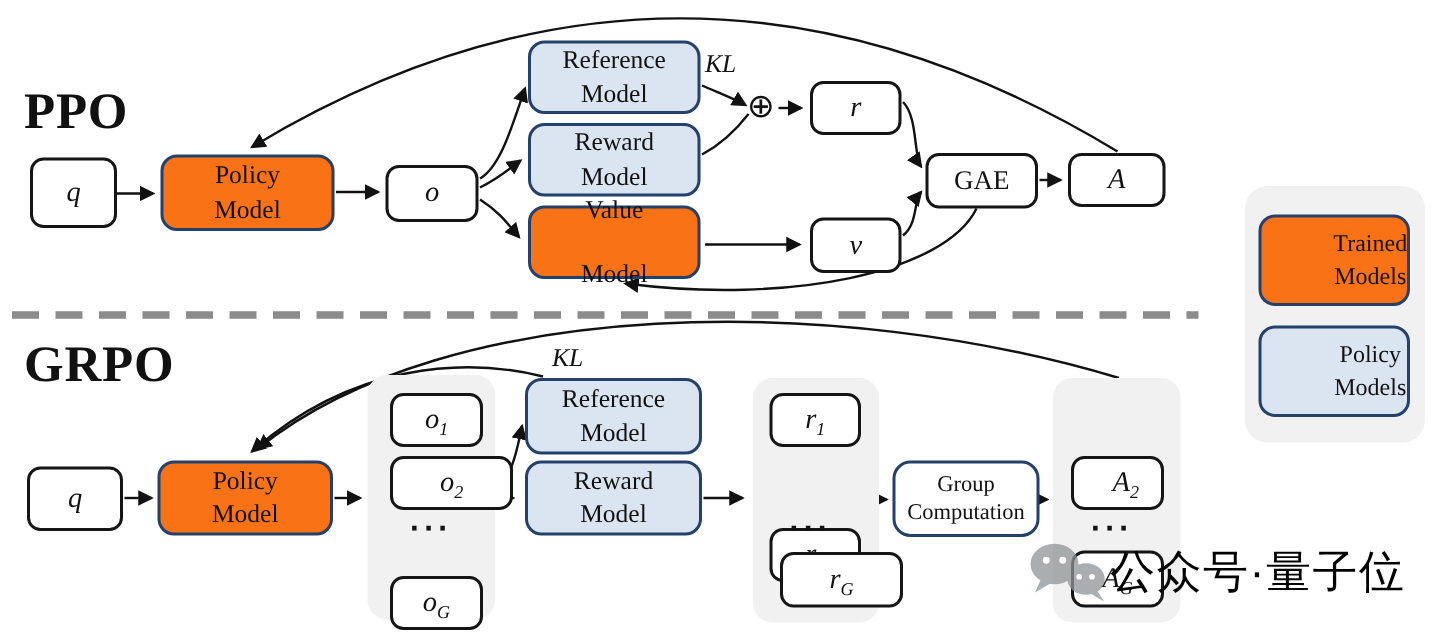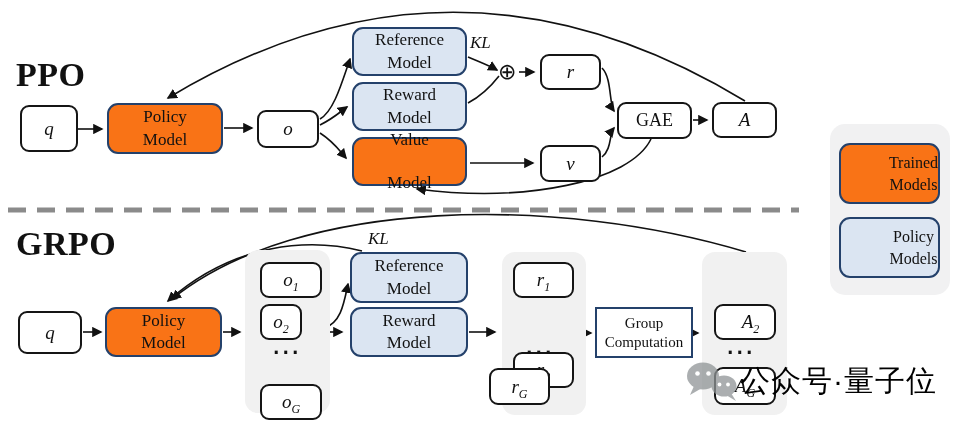--- a/index.html
+++ b/index.html
@@ -9,21 +9,21 @@
   }
   #connectors{position:absolute;left:0;top:0;z-index:5;}
   .node{
     position:absolute;display:flex;flex-direction:column;align-items:center;justify-content:center;
     background:#fff;border:2.5px solid #151515;border-radius:9px;box-sizing:border-box;
     font-size:17px;line-height:1.32;text-align:center;z-index:10;
   }
   .node.model{border:2.5px solid #24416B;border-radius:11px;}
   .node.trained{background:#f97316;}
   .node.frozen{background:#DBE5F2;}
-  .node.gc{border:2.5px solid #24416B;border-radius:0;font-size:15px;line-height:1.25;}
+  .node.gc{border:2.5px solid #24416B;border-radius:12px;font-size:15px;line-height:1.25;}
   .math{font-style:italic;font-size:19px;}
   .math sub{font-size:12px;font-style:italic;line-height:0;}
   .group{
     position:absolute;background:#F1F1F1;border-radius:13px;z-index:8;
   }
   .dots{
     position:absolute;z-index:10;font-size:17px;font-weight:bold;letter-spacing:3px;
     color:#111;font-family:"DejaVu Sans",sans-serif;
   }
   .sec-title{
@@ -151,21 +151,21 @@
     <span>Policy</span>
     <span>Model</span>
   </div>
 
   <div class="kl" style="left:368px;top:229px;">KL</div>
 
   <div class="group" style="left:245px;top:250px;width:85px;height:163px;"></div>
   <div class="node" style="left:260px;top:262px;width:62px;height:36px;">
     <span class="math"><span>o</span><sub>1</sub></span>
   </div>
-  <div class="node" style="left:260px;top:304px;width:42px;height:36px;">
+  <div class="node" style="left:260px;top:304px;width:82px;height:36px;">
     <span class="math"><span>o</span><sub>2</sub></span>
   </div>
   <div class="dots" style="left:273px;top:343px;">···</div>
   <div class="node" style="left:260px;top:364px;width:62px;height:36px;margin-top:20px;">
     <span class="math"><span>o</span><sub>G</sub></span>
   </div>
 
   <div class="node model frozen" style="left:350px;top:252px;width:118px;height:51px;">
     <span>Reference</span>
     <span>Model</span>
@@ -177,21 +177,21 @@
   </div>
 
   <div class="group" style="left:502px;top:252px;width:84px;height:163px;"></div>
   <div class="node" style="left:513px;top:262px;width:61px;height:36px;">
     <span class="math"><span>r</span><sub>1</sub></span>
   </div>
   <div class="node" style="left:513px;top:304px;width:61px;height:36px;margin-top:48px;">
     <span class="math"><span>r</span><sub>2</sub></span>
   </div>
   <div class="dots" style="left:526px;top:343px;">···</div>
-  <div class="node" style="left:489px;top:368px;width:61px;height:37px;">
+  <div class="node" style="left:520px;top:368px;width:82px;height:37px;">
     <span class="math"><span>r</span><sub>G</sub></span>
   </div>
 
   <div class="node gc" style="left:595px;top:307px;width:98px;height:51px;">
     <span>Group</span>
     <span>Computation</span>
   </div>
 
   <div class="group" style="left:702px;top:252px;width:85px;height:163px;"></div>
   <div class="node" style="left:714px;top:304px;width:62px;height:36px;padding-left:11px;">

